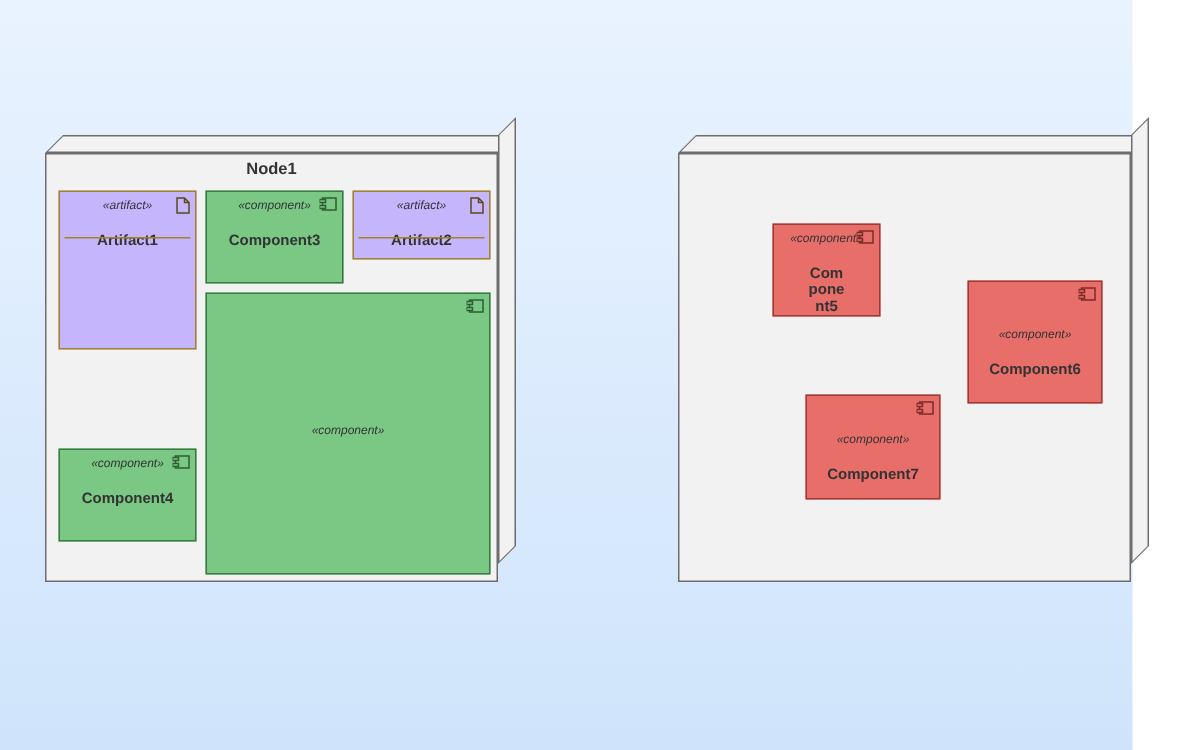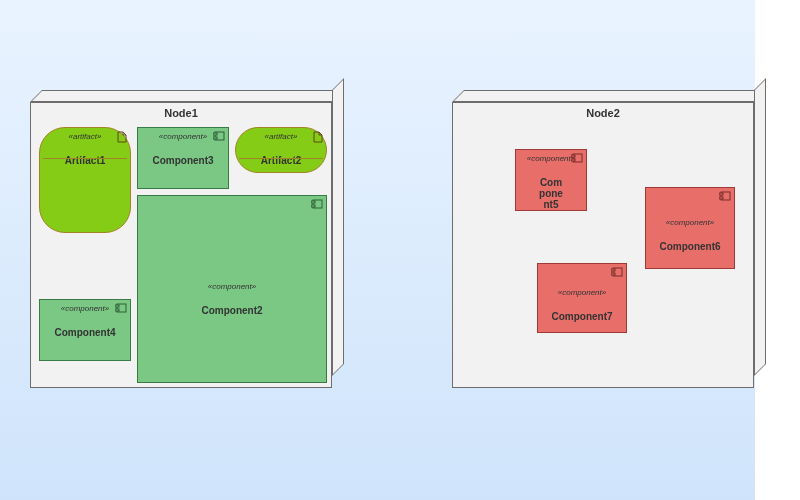--- a/index.html
+++ b/index.html
@@ -4,21 +4,21 @@
 <style>
   html,body{margin:0;padding:0;width:800px;height:500px;overflow:hidden;font-family:Arial,Helvetica,sans-serif;font-size:10px;color:#333;}
   .canvas{width:755px;height:500px;background:linear-gradient(#e9f3ff,#cfe4fb);position:relative;}
   .node3d{position:absolute;}
   .face{position:absolute;background:#f2f2f2;border:1px solid #6d6d6d;box-sizing:border-box;}
   .top{transform:skewX(-45deg);transform-origin:bottom left;}
   .side{transform:skewY(-45deg);transform-origin:top left;}
   .front{z-index:2;}
   .node-title{position:absolute;top:4px;left:0;right:0;text-align:center;font-size:11px;font-weight:bold;color:#333;}
   .elem{position:absolute;box-sizing:border-box;border:1px solid;text-align:center;}
-  .artifact{background:#84cc16;border-color:#a38327;border-radius:26px;}
+  .artifact{background:#c4b5fd;border-color:#a38327;}
   .component-g{background:#7ac884;border-color:#3a7a44;}
   .component-r{background:#e86e6a;border-color:#a03a37;}
   .stereo{font-style:italic;font-size:8px;margin-top:4px;}
   .name{font-weight:bold;font-size:10px;margin-top:14px;}
   .icon{position:absolute;top:3px;right:3px;}
   svg{display:block;}
 </style>
 </head>
 <body>
 
@@ -79,31 +79,29 @@
       <div class="elem component-g" style="left:106px;top:92px;width:190px;height:188px;">
         <span class="icon">
           <svg width="12" height="10">
               <rect x="2" y="1" width="9" height="8" fill="none" stroke="#2d5e35"></rect>
               <rect x="0" y="2" width="4" height="2" fill="#7ac884" stroke="#2d5e35"></rect>
               <rect x="0" y="6" width="4" height="2" fill="#7ac884" stroke="#2d5e35"></rect>
             </svg>
         </span>
         <div style="position:absolute;top:82px;left:0;right:0;text-align:center;">
           <div class="stereo">«component»</div>
-          <div class="name">Component2</div>
         </div>
       </div>
     </div>
   </div>
 
   <div class="node3d" style="left:452px;top:102px;">
     <div class="face top" style="left:0;top:-12px;width:302px;height:12px;"></div>
     <div class="face side" style="left:302px;top:-12px;width:12px;height:286px;"></div>
     <div class="face front" style="width:302px;height:286px;">
-      <div class="node-title">Node2</div>
 
       <div class="elem component-r" style="left:62px;top:46px;width:72px;height:62px;">
         <div class="stereo">«component»</div>
         <div class="name" style="word-break:break-all;padding:0 21px;">Component5</div>
         <span class="icon">
           <svg width="12" height="10">
               <rect x="2" y="1" width="9" height="8" fill="none" stroke="#7a2c29"></rect>
               <rect x="0" y="2" width="4" height="2" fill="#e86e6a" stroke="#7a2c29"></rect>
               <rect x="0" y="6" width="4" height="2" fill="#e86e6a" stroke="#7a2c29"></rect>
             </svg>

